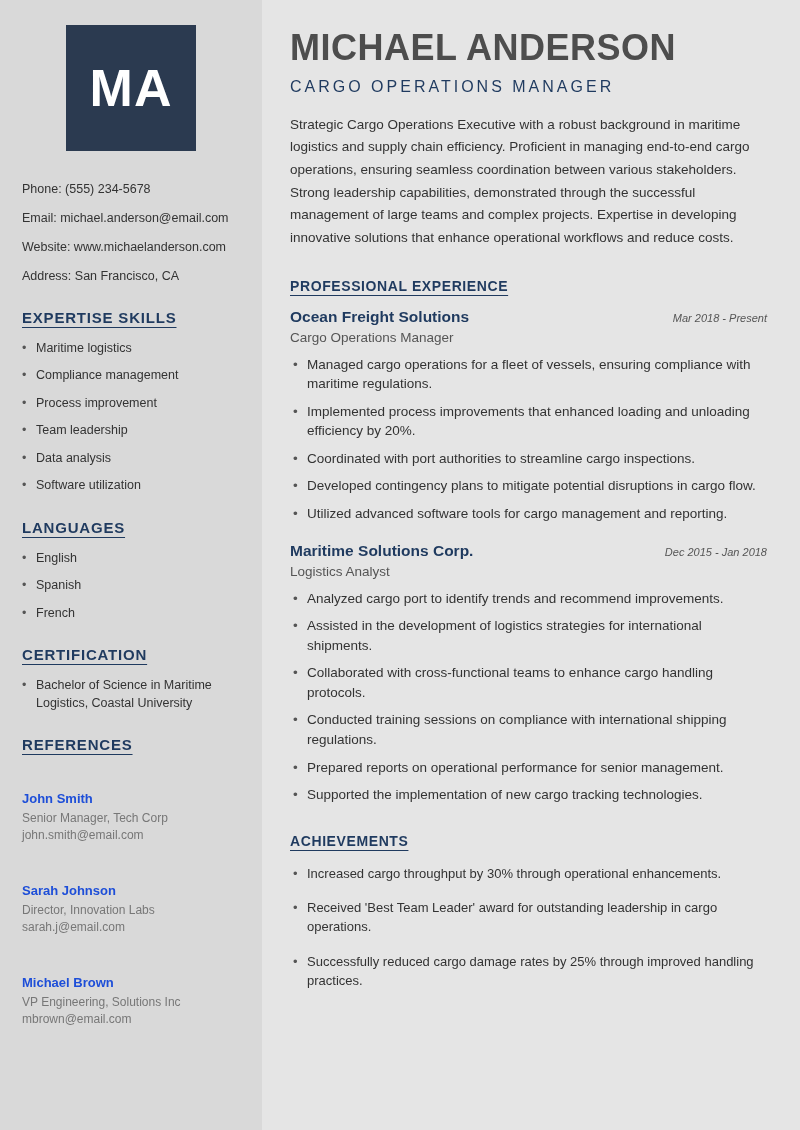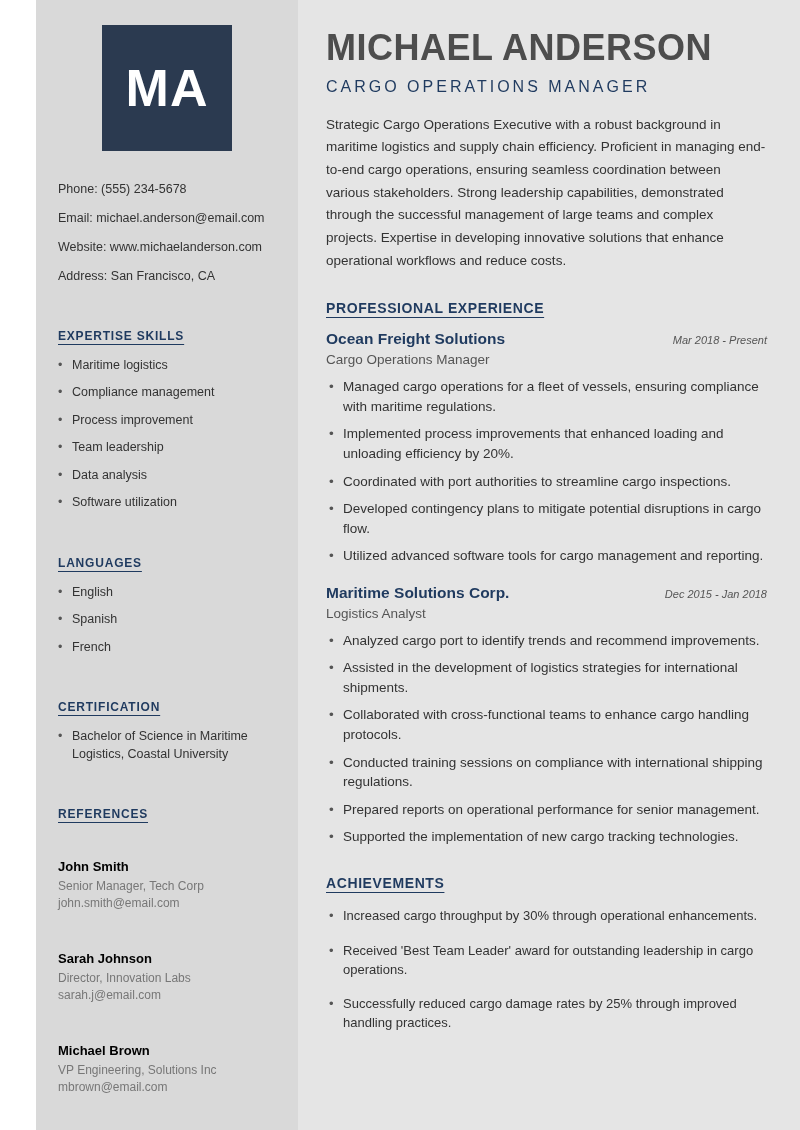--- a/index.html
+++ b/index.html
@@ -3,21 +3,21 @@
 <meta charset="utf-8">
 <style>
   * { margin: 0; padding: 0; box-sizing: border-box; }
   html, body { background: #ffffff; }
   body {
     width: 800px; height: 1130px;
     font-family: "Liberation Sans", "DejaVu Sans", sans-serif;
     color: #333333;
     overflow: hidden;
   }
-  .page { display: flex; width: 800px; height: 1130px; padding-left: 36px; }
+  .page { display: flex; width: 800px; height: 1130px; }
 
   
   .sidebar {
     width: 262px; min-width: 262px; height: 100%;
     background: #d9d9d9;
     padding: 25px 22px 20px 22px;
   }
   .monogram {
     width: 130px; height: 126px;
     background: #2b3a50;
@@ -25,34 +25,34 @@
     display: flex; align-items: center; justify-content: center;
   }
   .monogram span {
     color: #ffffff; font-size: 52px; font-weight: 700; letter-spacing: 1px;
   }
   .contact-line {
     font-size: 12.5px; color: #333333; margin-bottom: 12px; line-height: 1.35;
     word-wrap: break-word;
   }
   .side-heading {
-    color: #1f3a5f; font-weight: 700; font-size: 12px; letter-spacing: 0.8px;
+    color: #1f3a5f; font-weight: 700; font-size: 15px; letter-spacing: 0.8px;
     text-decoration: underline; text-underline-offset: 4px;
-    margin-top: 44px; margin-bottom: 14px;
+    margin-top: 24px; margin-bottom: 14px;
   }
   .side-list { list-style: none; }
   .side-list li {
     font-size: 12.5px; color: #333333; margin-bottom: 10px; line-height: 1.4;
     padding-left: 14px; position: relative;
   }
   .side-list li::before {
     content: "\2022"; position: absolute; left: 0; color: #555555;
   }
   .ref-block { margin-bottom: 16px; }
-  .ref-name { font-size: 13px; font-weight: 700; color: #000000; margin-bottom: 4px; margin-top: 38px; }
+  .ref-name { font-size: 13px; font-weight: 700; color: #1d4ed8; margin-bottom: 4px; margin-top: 38px; }
   .ref-title, .ref-email { font-size: 12px; color: #777777; line-height: 1.45; }
 
   
   .main {
     flex: 1; background: #e5e5e5;
     padding: 28px 33px 20px 28px;
   }
   .name {
     font-size: 36px; font-weight: 700; color: #4d4d4d; letter-spacing: 0.5px;
     line-height: 1.1;

